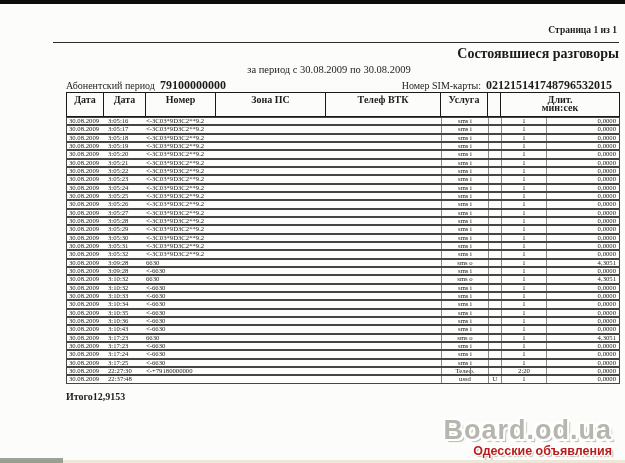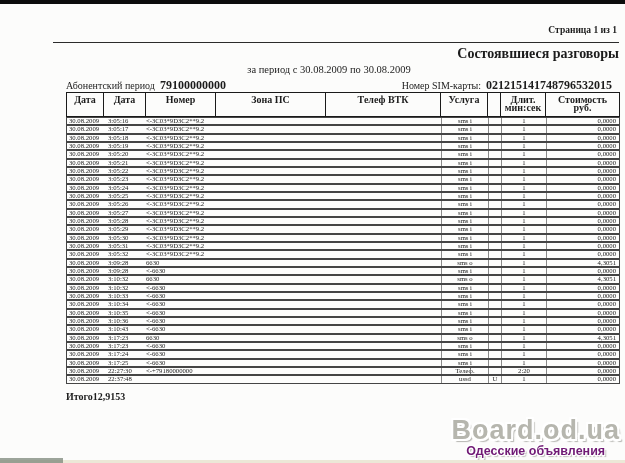--- a/index.html
+++ b/index.html
@@ -34,29 +34,29 @@
   .td-number { flex:0 0 70px; }
   .td-zps { flex:0 0 110px; }
   .td-zvtk { flex:0 0 115px; }
   .td-service { flex:0 0 47px; justify-content:center; border-left:1px solid #8a8a8a; }
   .td-flag { flex:0 0 13px; justify-content:center; border-left:1px solid #8a8a8a; }
   .td-dur { flex:0 0 45px; justify-content:center; border-left:1px solid #8a8a8a; }
   .td-cost { flex:1; justify-content:flex-end; padding-right:3px; border-left:1px solid #8a8a8a; }
 
   .total-line { position:absolute; top:391px; left:66px; width:554px; display:flex; justify-content:flex-start; font-size:10px; font-weight:bold; }
 
-  .watermark { position:absolute; right:5px; bottom:5px; text-align:center; font-family:"Liberation Sans", sans-serif; font-weight:bold; color:#b6b6ae; }
+  .watermark { position:absolute; right:13px; bottom:5px; text-align:right; font-family:"Liberation Sans", sans-serif; font-weight:bold; color:#b6b6ae; }
   .wm-title {
     font-size:27px; line-height:27px; letter-spacing:1px;
     text-shadow:-2px -2px 0 #fff, 2px -2px 0 #fff, -2px 2px 0 #fff, 2px 2px 0 #fff,
                  0 -2px 0 #fff, 0 2px 0 #fff, -2px 0 0 #fff, 2px 0 0 #fff,
                  3px 3px 1px rgba(125,125,118,0.55);
   }
   .wm-sub {
-    font-size:12.5px; line-height:13px; margin-top:1px; color:#701a75;
+    font-size:12.5px; line-height:13px; margin-top:1px; color:#b91c1c;
     text-shadow:-1px -1px 0 #fff, 1px -1px 0 #fff, -1px 1px 0 #fff, 1px 1px 0 #fff,
                  2px 2px 1px rgba(125,125,118,0.5);
   }
   .bottom-strip { position:absolute; bottom:0; left:0; width:625px; height:3px; background:#ece8d7; }
   .corner-mark { position:absolute; bottom:0; left:0; width:63px; height:5px; background:#7c877a; opacity:0.75; }
 </style>
 </head>
 <body>
 
 <div class="topbar"></div>
@@ -80,21 +80,20 @@
 
 <div class="thead">
   <div class="th w-date"><span>Дата</span></div>
   <div class="th w-time"><span>Дата</span></div>
   <div class="th w-num"><span>Номер</span></div>
   <div class="th w-zps"><span>Зона ПС</span></div>
   <div class="th w-zvtk"><span>Телеф ВТК</span></div>
   <div class="th w-srv"><span>Услуга</span></div>
   <div class="th w-flag"><span></span></div>
   <div class="th w-dur"><span>Длит.</span><br><span>мин:сек</span></div>
-  <div class="th"><span>Стоимость</span><br><span>руб.</span></div>
 </div>
 
 <div class="tbody">
   <div class="row">
     <div class="td td-datetime">
       <span class="d">30.08.2009</span>
       <span class="t">3:05:16</span>
     </div>
     <div class="td td-number">&lt;-3C03*9D3C2**9.2</div>
     <div class="td td-zps"></div>

